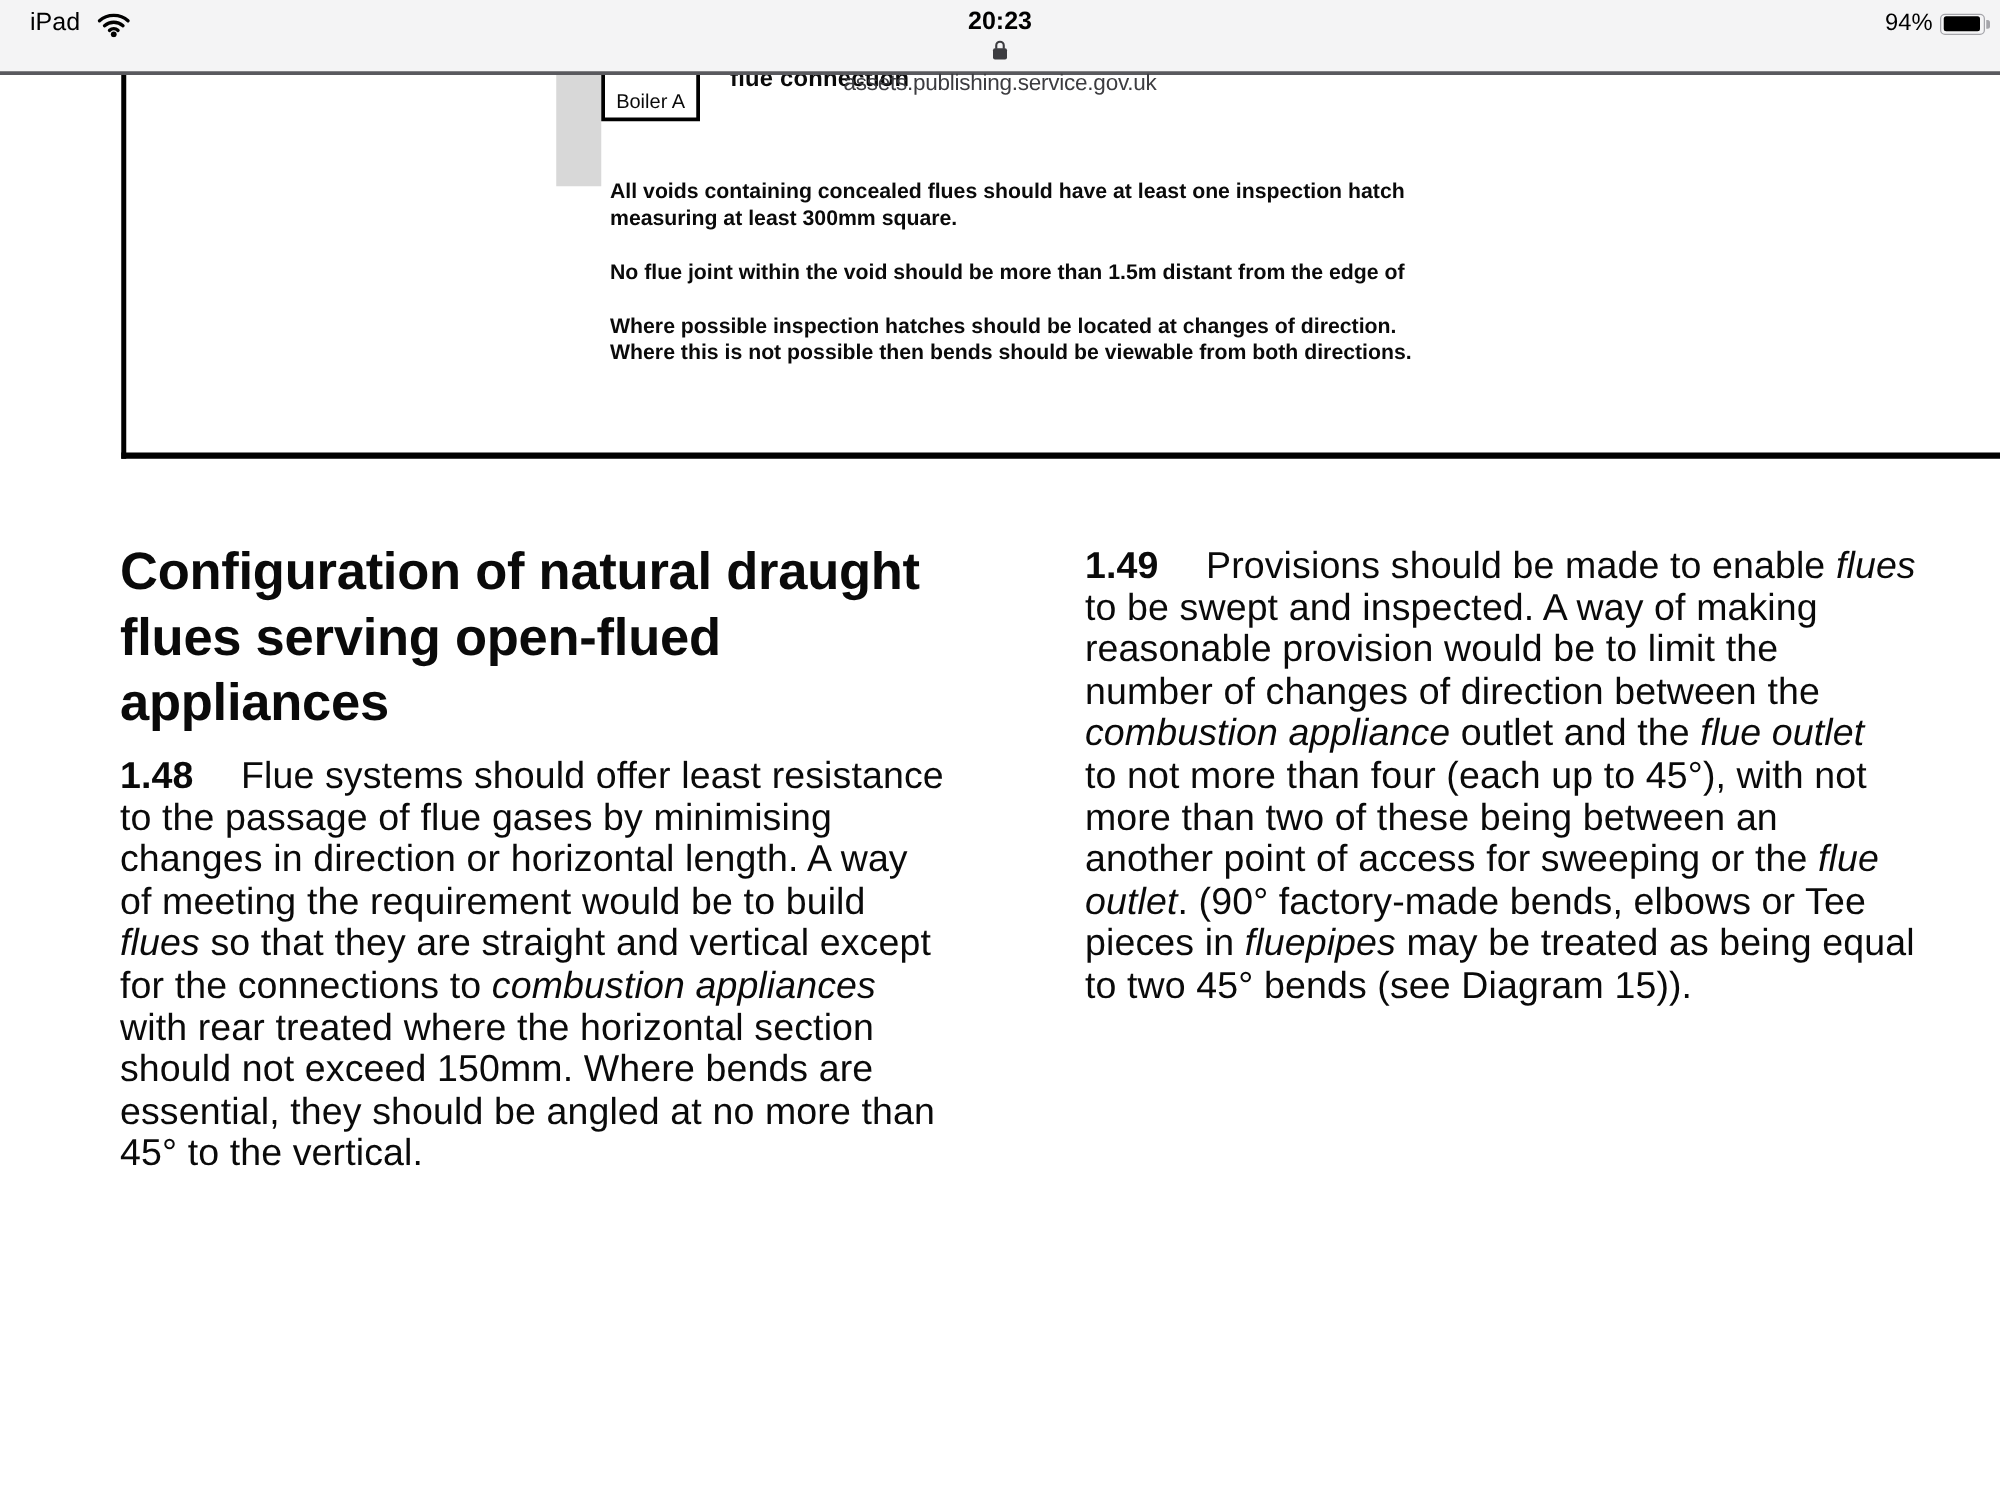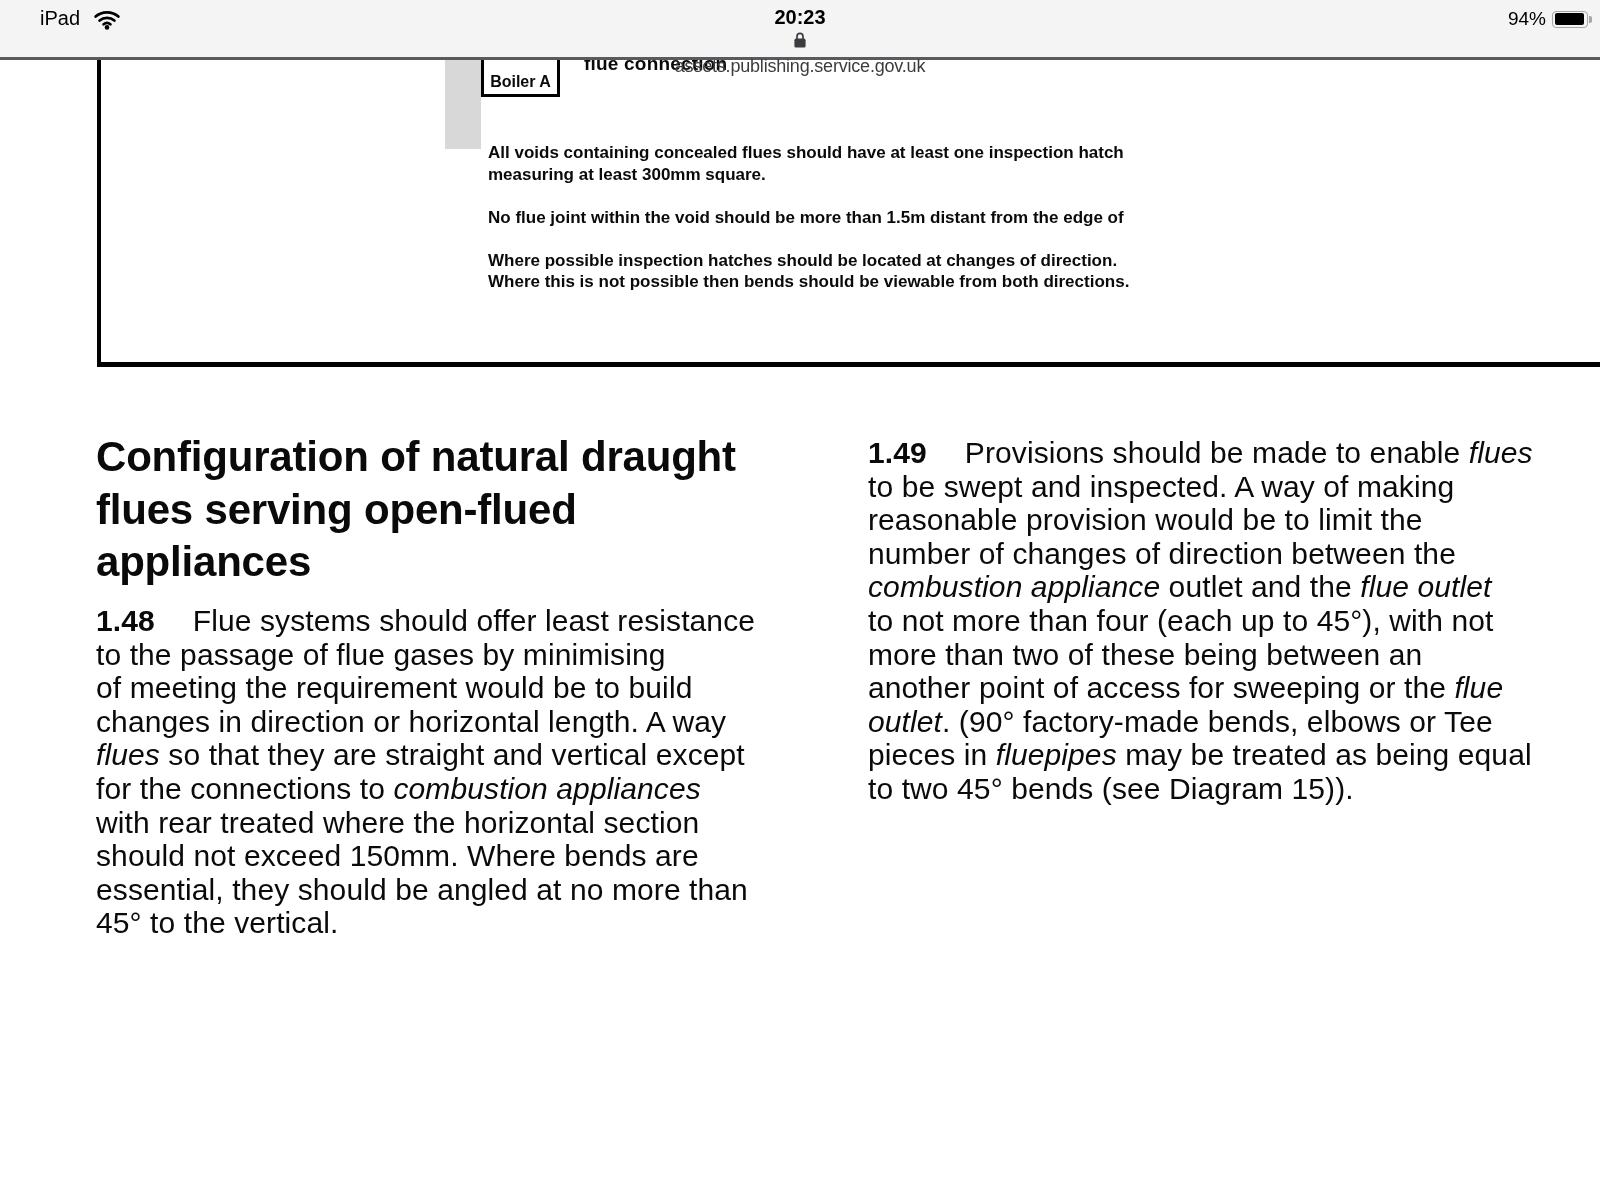--- a/index.html
+++ b/index.html
@@ -8,21 +8,21 @@
     background:var(--page-bg,#fff);
     font-family:"Liberation Sans","DejaVu Sans",sans-serif;
     color:var(--text,#0a0a0a);
   }
   
   .chrome{
     position:absolute;left:0;top:0;width:1600px;height:57px;z-index:10;
     background:var(--chrome-bg,#f4f4f5);
     border-bottom:3px solid var(--chrome-border,#59595e);
   }
-  .status-left{position:absolute;left:24px;top:7px;display:flex;align-items:center;gap:12px;margin-left:16px;}
+  .status-left{position:absolute;left:24px;top:7px;display:flex;align-items:center;gap:12px;}
   .device-label{font-size:20px;color:var(--status-text,#000);}
   .wifi{width:30px;height:22px;display:block;}
   .time{position:absolute;left:0;top:6px;width:100%;text-align:center;
         font-size:20px;font-weight:600;color:var(--status-text,#000);}
   .url-row{position:absolute;left:0;top:31px;width:100%;display:flex;
            justify-content:center;align-items:center;gap:7px;cursor:pointer;flex-direction:column;}
   .url-text{font-size:18px;letter-spacing:-0.2px;color:var(--url-text,#3c3c40);}
   .battery-group{position:absolute;right:12px;top:8px;display:flex;align-items:center;gap:6px;}
   .batt-pct{font-size:19px;color:var(--status-text,#000);}
   .batt{position:relative;width:34px;height:15px;border:1.5px solid #a5a5aa;border-radius:4px;}
@@ -30,21 +30,21 @@
   .batt-nub{position:absolute;right:-5px;top:4px;width:3px;height:7px;background:#a5a5aa;border-radius:0 2px 2px 0;}
   
   .page{position:absolute;left:0;top:0;width:1600px;height:1200px;z-index:1;background:var(--page-bg,#fff);}
   .fig-left-border{position:absolute;left:97px;top:60px;width:4px;height:307px;background:#000;}
   .fig-bottom-border{position:absolute;left:97px;top:362px;width:1503px;height:5px;background:#000;}
   .duct{position:absolute;left:445px;top:60px;width:36px;height:89px;background:var(--duct-gray,#d8d8d8);}
   .boiler-box{
     position:absolute;left:481px;top:48px;width:79px;height:49px;box-sizing:border-box;
     border:3px solid #000;background:#fff;
     display:flex;align-items:flex-end;justify-content:center;padding-bottom:3px;
-    font-size:16px;font-weight:bold;
+    font-size:16px;font-weight:normal;
   }
   .flue-label{position:absolute;left:584px;top:54px;font-size:19px;font-weight:bold;
               letter-spacing:0.2px;line-height:20px;white-space:nowrap;}
   .fig-notes{position:absolute;left:488px;top:142px;font-size:17px;font-weight:bold;
              line-height:21.5px;}
   .fig-notes .note-para{margin:0 0 21.5px 0;}
   .tline{white-space:nowrap;}
   .heading{position:absolute;left:96px;top:431px;font-size:42px;font-weight:bold;
            line-height:52.5px;letter-spacing:-0.2px;}
   .body-col{font-size:30px;line-height:33.6px;letter-spacing:0.1px;}
@@ -82,22 +82,22 @@
 
   <div class="heading">
       <div class="tline">Configuration of natural draught</div>
       <div class="tline">flues serving open-flued</div>
       <div class="tline">appliances</div>
     </div>
 
   <div class="body-col col-left">
       <div class="tline"><span class="num">1.48</span><span>Flue systems should offer least resistance</span></div>
       <div class="tline"><span>to the passage of flue gases by minimising</span></div>
+      <div class="tline"><span>changes in direction or horizontal length. A way</span></div>
       <div class="tline"><span>of meeting the requirement would be to build</span></div>
-      <div class="tline"><span>changes in direction or horizontal length. A way</span></div>
       <div class="tline"><span class="i">flues</span><span> so that they are straight and vertical except</span></div>
       <div class="tline"><span>for the connections to </span><span class="i">combustion appliances</span></div>
       <div class="tline"><span>with rear treated where the horizontal section</span></div>
       <div class="tline"><span>should not exceed 150mm. Where bends are</span></div>
       <div class="tline"><span>essential, they should be angled at no more than</span></div>
       <div class="tline"><span>45° to the vertical.</span></div>
     </div>
 
   <div class="body-col col-right">
       <div class="tline"><span class="num">1.49</span><span>Provisions should be made to enable </span><span class="i">flues</span></div>

